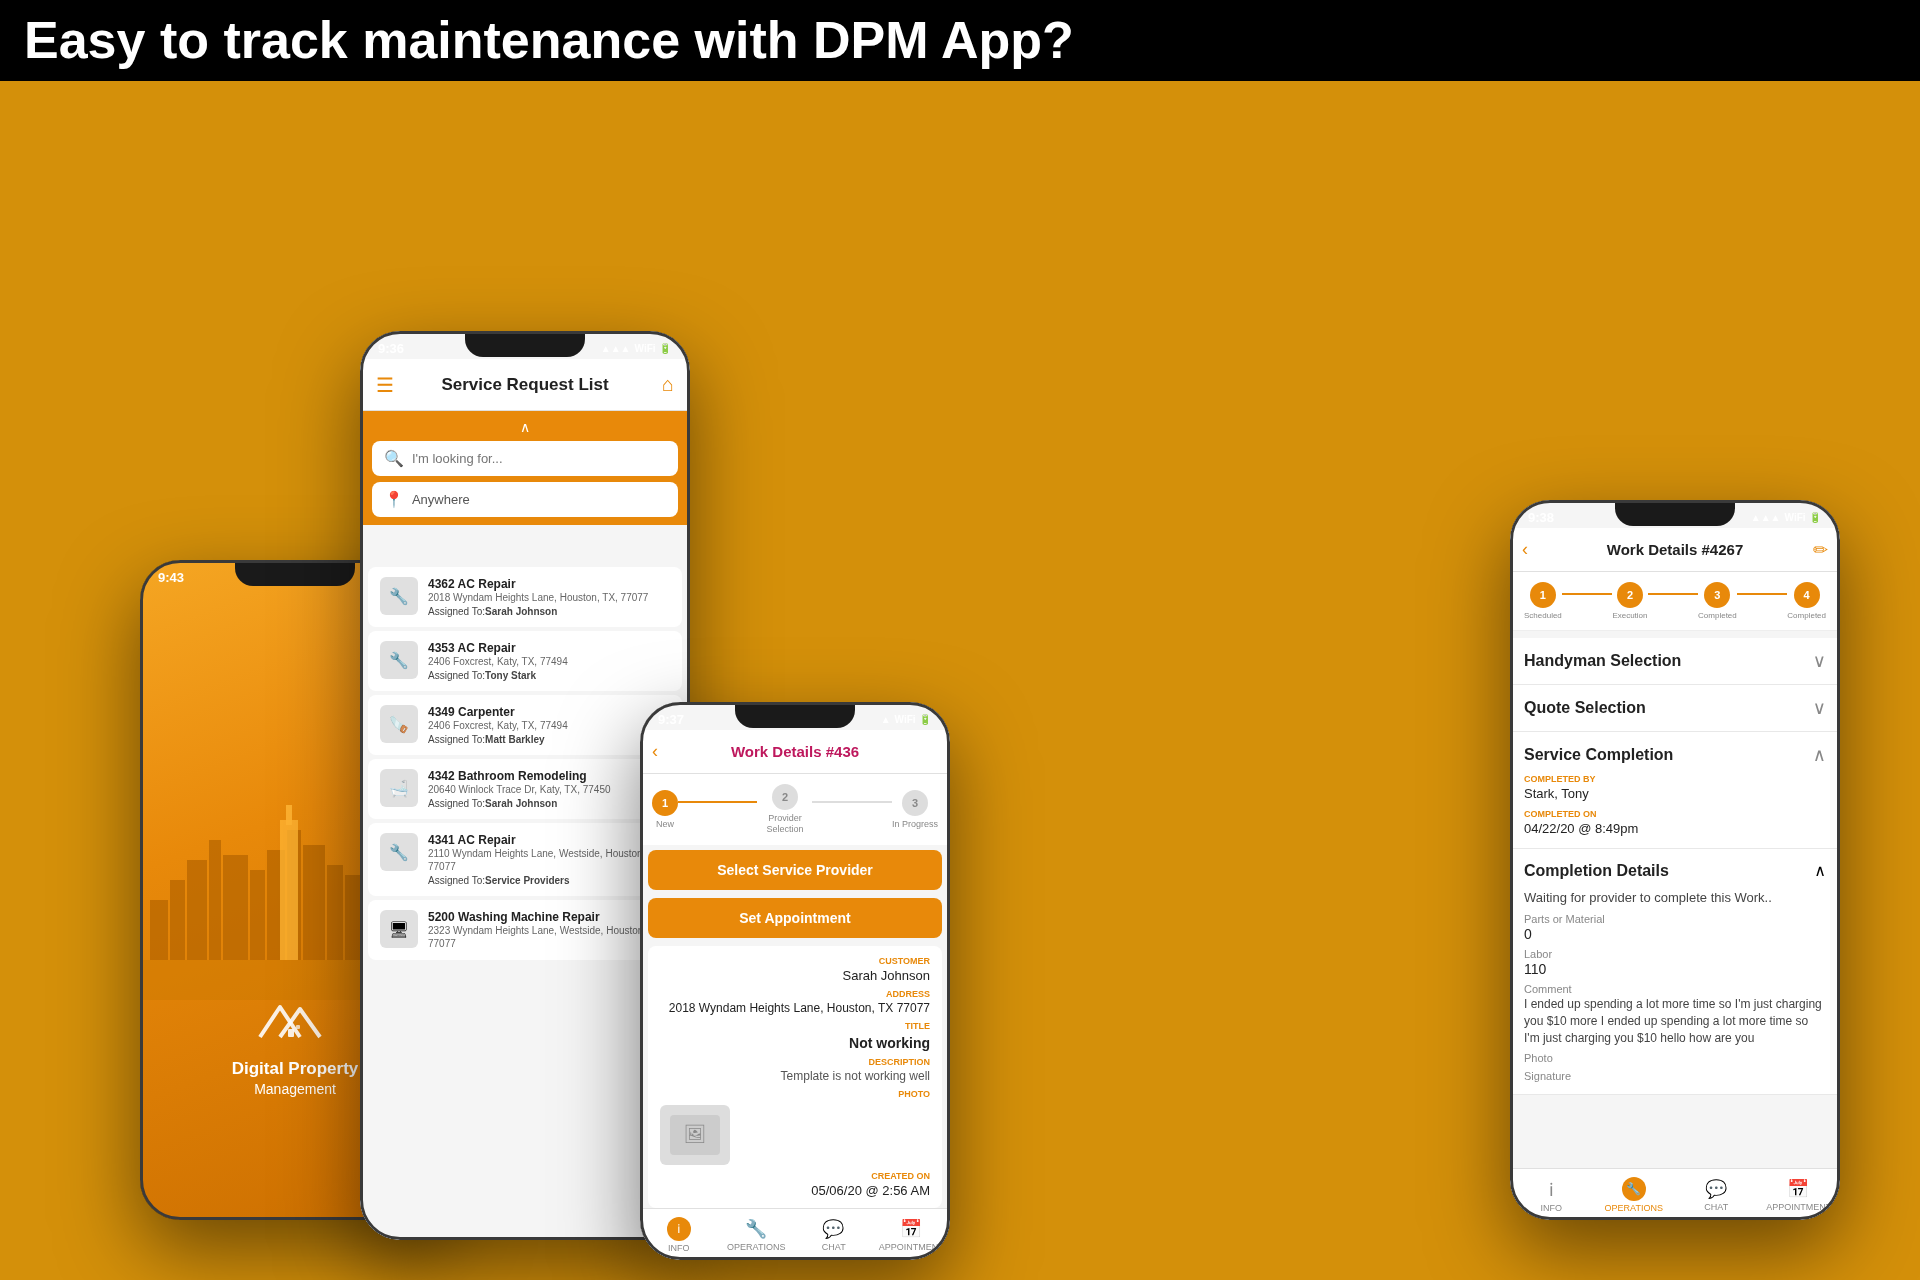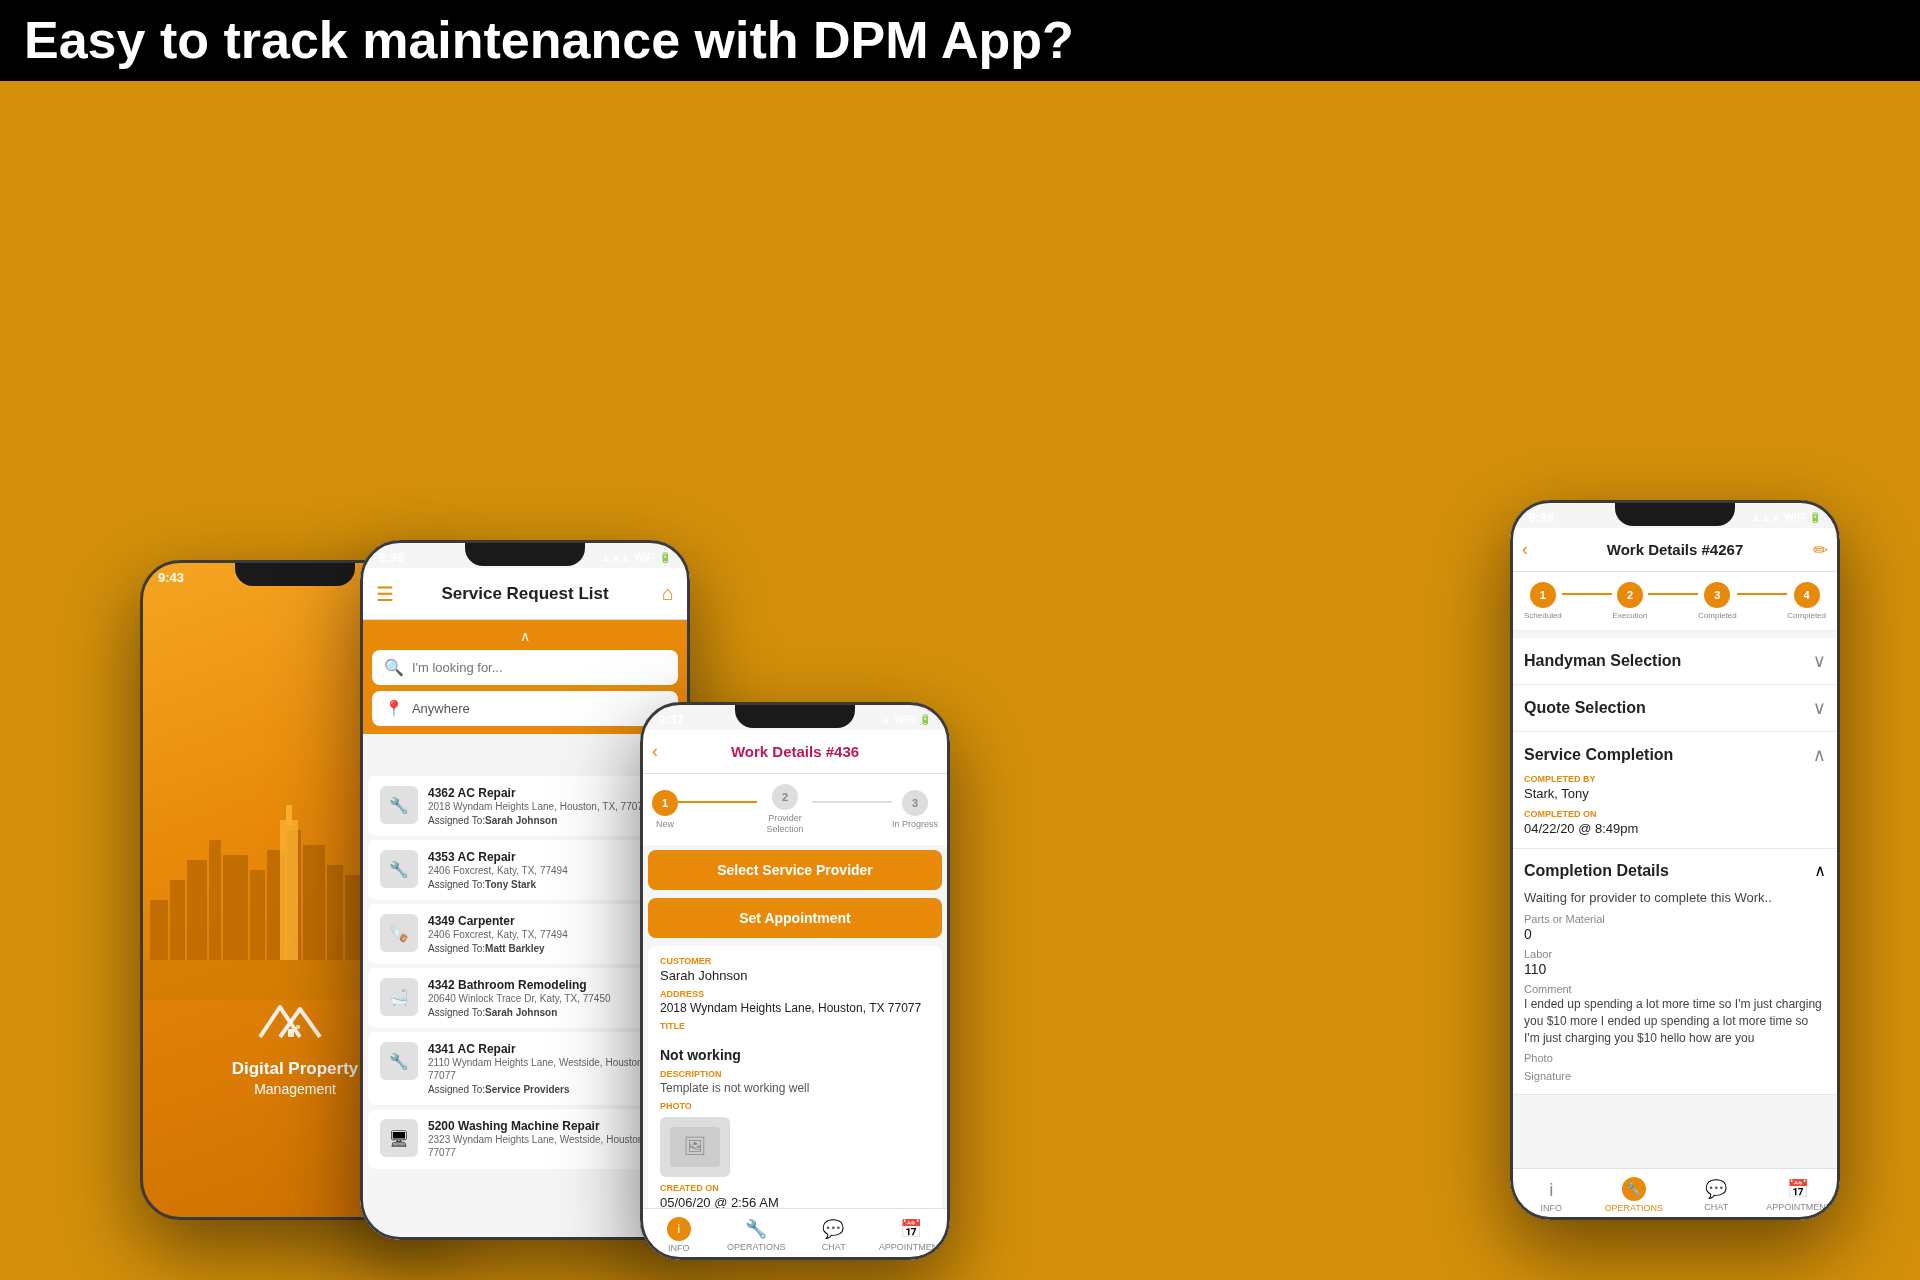--- a/index.html
+++ b/index.html
@@ -126,21 +126,21 @@
       color: #fff;
       font-size: 14px;
       font-weight: 500;
       line-height: 1.4;
     }
     .logo-text .main { font-size: 17px; font-weight: 700; }
 
     
     .phone-2 {
       width: 330px;
-      height: 700px;
+      height: 909px;
       bottom: 40px;
       left: 360px;
       z-index: 2;
     }
     .phone-2 .screen {
       position: absolute;
       top: 0; left: 0; right: 0; bottom: 0;
       border-radius: 40px;
       background: #f5f5f5;
       overflow: hidden;
@@ -353,24 +353,24 @@
       border: none;
       border-radius: 8px;
       padding: 12px;
       font-size: 14px;
       font-weight: 600;
       width: 100%;
       margin-bottom: 8px;
       text-align: center;
     }
 
-    .p3-info-section { background: #fff; border-radius: 8px; padding: 10px 12px; margin-bottom: 8px; }
+    .p3-info-section { background: #fff; border-radius: 8px; padding: 10px 12px; margin-bottom: 8px; text-align: right; }
     .p3-info-label { font-size: 9px; font-weight: 700; color: #E8890A; text-transform: uppercase; margin-bottom: 2px; }
     .p3-info-value { font-size: 13px; color: #222; }
-    .p3-info-title { font-size: 14px; font-weight: 700; color: #222; margin-top: 16px; }
+    .p3-info-title { font-size: 14px; font-weight: 700; color: #222; margin-top: 4px; }
     .p3-description { font-size: 12px; color: #555; margin-top: 0; }
 
     .p3-photo-placeholder {
       width: 70px;
       height: 60px;
       background: #ddd;
       border-radius: 6px;
       display: flex;
       align-items: center;
       justify-content: center;

